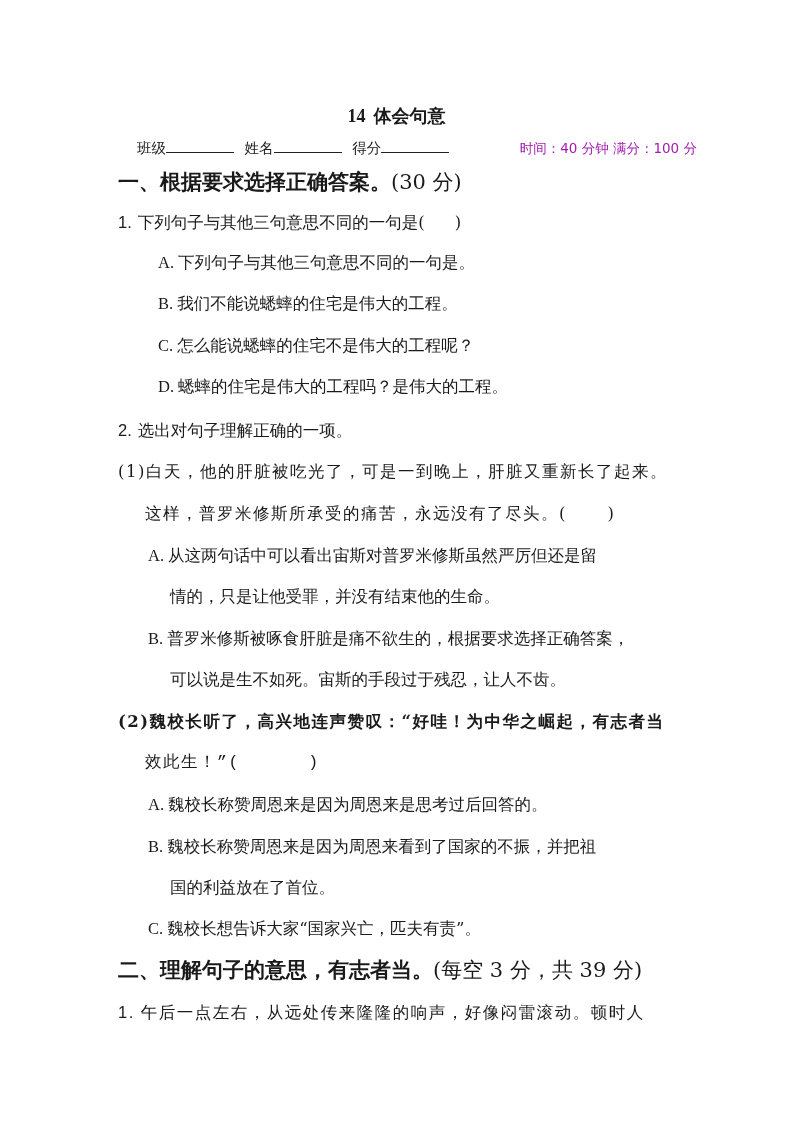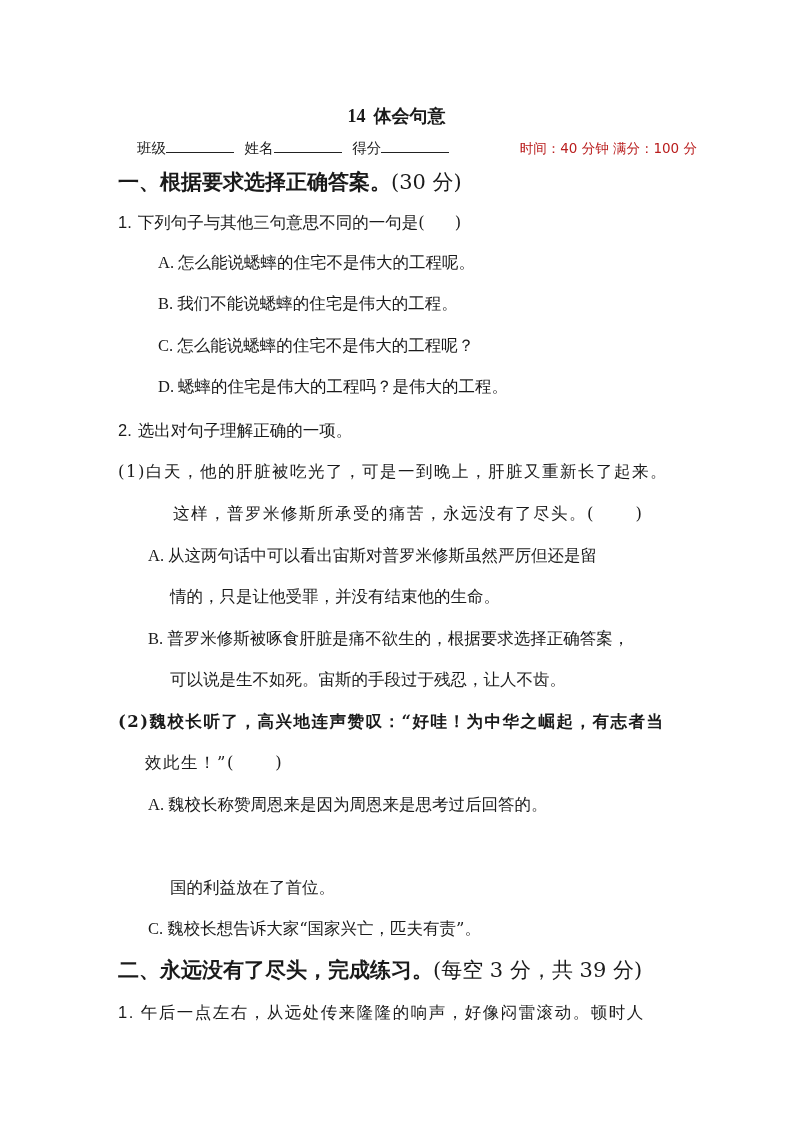--- a/index.html
+++ b/index.html
@@ -60,21 +60,21 @@
       width: 68px;
       border-bottom: 1px solid #222;
       height: 14px;
       margin-right: 6px;
       vertical-align: baseline;
     }
     .info-row .meta {
       position: absolute;
       right: 0;
       top: 0;
-      color: #b91c1c;
+      color: #a21caf;
       font-family: "DejaVu Sans", "Liberation Sans", sans-serif;
       font-size: 13.5px;
     }
     .section-heading {
       font-family: "DejaVu Sans", "Liberation Sans", sans-serif;
       font-weight: bold;
       font-size: 21px;
     }
     .section-heading .score {
       font-family: "DejaVu Serif", "Liberation Serif", serif;
@@ -111,74 +111,77 @@
 
   <div class="line section-heading" style="top:172px; left:118px;">
     <span>一、根据要求选择正确答案。</span><span class="score">(30 分)</span>
   </div>
 
   <div class="line" style="top:212px; left:118px;">
     <span class="qnum">1.</span><span>下列句子与其他三句意思不同的一句是(</span><span style="display:inline-block;width:30px;"></span><span>)</span>
   </div>
 
   <div class="line" style="top:253px; left:158px;">
-    <span class="opt-letter">A.</span><span>怎么能说蟋蟀的住宅不是伟大的工程呢。</span>
+    <span class="opt-letter">A.</span><span>下列句子与其他三句意思不同的一句是。</span>
   </div>
   <div class="line" style="top:336px; left:158px;">
     <span class="opt-letter">C.</span><span>怎么能说蟋蟀的住宅不是伟大的工程呢？</span>
   </div>
   <div class="line" style="top:294px; left:158px;">
     <span class="opt-letter">B.</span><span>我们不能说蟋蟀的住宅是伟大的工程。</span>
   </div>
   <div class="line" style="top:377px; left:158px;">
     <span class="opt-letter">D.</span><span>蟋蟀的住宅是伟大的工程吗？是伟大的工程。</span>
   </div>
 
   <div class="line" style="top:420px; left:118px;">
     <span class="qnum">2.</span><span>选出对句子理解正确的一项。</span>
   </div>
 
   <div class="line kai" style="top:462px; left:118px;">
     <span>(1)</span><span>白天，他的肝脏被吃光了，可是一到晚上，肝脏又重新长了起来。</span>
   </div>
-  <div class="line kai" style="top:504px; left:145px;margin-left:28px;">
+  <div class="line kai" style="top:504px; left:145px;">
     <span>这样，普罗米修斯所承受的痛苦，永远没有了尽头。</span><span>(&nbsp;&nbsp;&nbsp;&nbsp;&nbsp;&nbsp;)</span>
   </div>
 
   <div class="line" style="top:587px; left:170px;">
     <span>情的，只是让他受罪，并没有结束他的生命。</span>
   </div>
   <div class="line" style="top:546px; left:148px;">
     <span class="opt-letter">A.</span><span>从这两句话中可以看出宙斯对普罗米修斯虽然严厉但还是留</span>
   </div>
   <div class="line" style="top:629px; left:148px;">
     <span class="opt-letter">B.</span><span>普罗米修斯被啄食肝脏是痛不欲生的，根据要求选择正确答案，</span>
   </div>
   <div class="line" style="top:670px; left:170px;">
     <span>可以说是生不如死。宙斯的手段过于残忍，让人不齿。</span>
   </div>
 
   <div class="line kai" style="top:712px; left:118px;font-weight:bold;">
     <span>(2)</span><span>魏校长听了，高兴地连声赞叹：“好哇！为中华之崛起，有志者当</span>
   </div>
-  <div class="line kai" style="top:753px; left:145px;">
+  <div class="line kai" style="top:753px; left:145px;font-family:Liberation Mono, monospace;">
     <span>效此生！”</span><span>(&nbsp;&nbsp;&nbsp;&nbsp;&nbsp;&nbsp;)</span>
   </div>
 
   <div class="line" style="top:795px; left:148px;">
     <span class="opt-letter">A.</span><span>魏校长称赞周恩来是因为周恩来是思考过后回答的。</span>
+  </div>
+  <div class="line" style="top:837px; left:148px;">
+    <span class="opt-letter">B.</span><span>魏校长称赞周恩来是因为周恩来看到了国家的不振，并把祖</span>
   </div>
   <div class="line" style="top:878px; left:170px;">
     <span>国的利益放在了首位。</span>
   </div>
   <div class="line" style="top:919px; left:148px;">
     <span class="opt-letter">C.</span><span>魏校长想告诉大家“国家兴亡，匹夫有责”。</span>
   </div>
 
   <div class="line section-heading" style="top:960px; left:118px;">
-    <span>二、永远没有了尽头，完成练习。</span><span class="score">(每空 3 分，共 39 分)</span>
+    <span>二、理解句子的意思，有志者当。</span><span class="score">(每空 3 分，共 39 分)</span>
   </div>
 
   <div class="line kai" style="top:1002px; left:118px;">
     <span class="qnum">1.</span><span>午后一点左右，从远处传来隆隆的响声，好像闷雷滚动。顿时人</span>
   </div>
 
 </div>
 
 </body></html>

